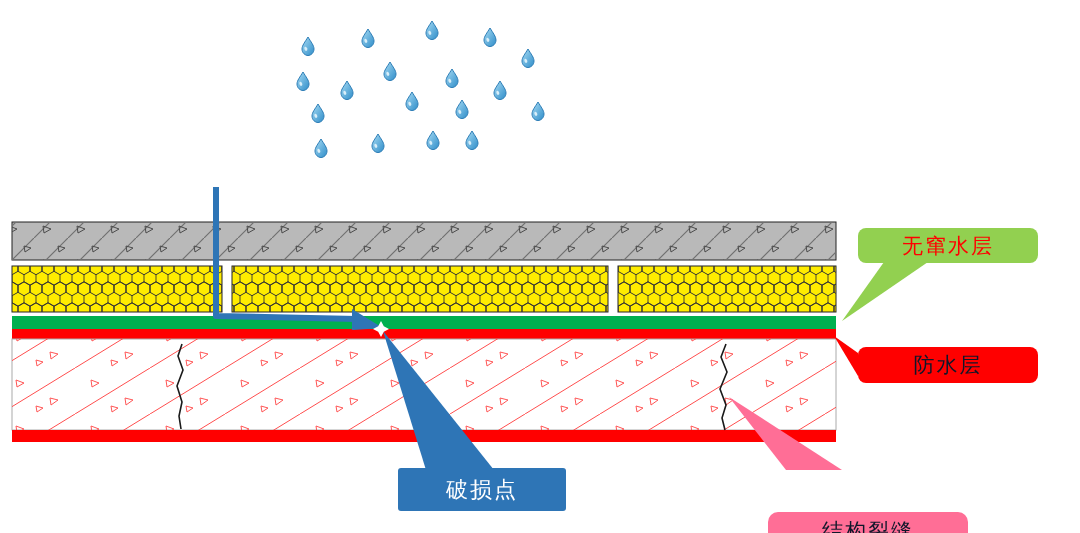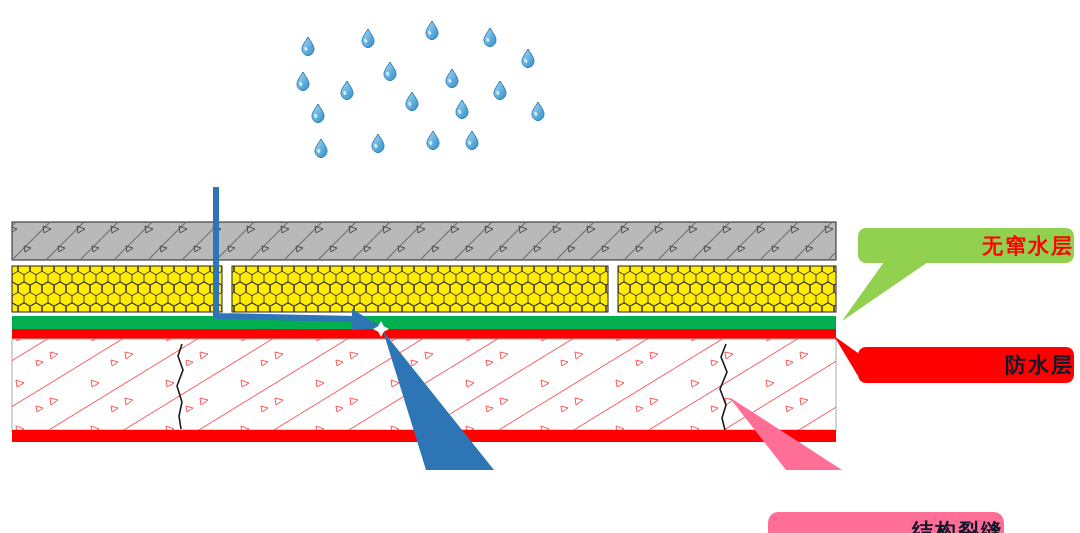--- a/index.html
+++ b/index.html
@@ -2,22 +2,22 @@
 <html><head>
 <meta charset="utf-8">
 <style>
   html,body{margin:0;padding:0;background:#fff;}
   .canvas{
     position:relative;width:1080px;height:533px;background:#ffffff;
     overflow:hidden;font-family:"Liberation Sans",sans-serif;
   }
   .canvas svg{position:absolute;left:0;top:0;}
   .callout{
-    position:absolute;display:flex;align-items:center;justify-content:flex-end;
-    font-weight:bold;letter-spacing:2px;user-select:none;padding-left:36px;
+    position:absolute;display:flex;align-items:center;justify-content:center;
+    font-weight:normal;letter-spacing:2px;user-select:none;
   }
   .callout.green{
     left:858px;top:228px;width:180px;height:35px;background:#92d050;
     color:#ff0000;border-radius:8px;font-size:21px;
   }
   .callout.red{
     left:858px;top:347px;width:180px;height:36px;background:#ff0000;
     color:#0f172a;border-radius:8px;font-size:21px;
   }
   .callout.blue{
@@ -131,18 +131,21 @@
   </svg>
 
   <div class="callout green">
     <span>无窜水层</span>
   </div>
 
   <div class="callout red">
     <span>防水层</span>
   </div>
 
+  <div class="callout blue">
+    <span>破损点</span>
+  </div>
 
   <div class="callout pink">
     <span>结构裂缝</span>
   </div>
 
 </div>
 
 </body></html>

